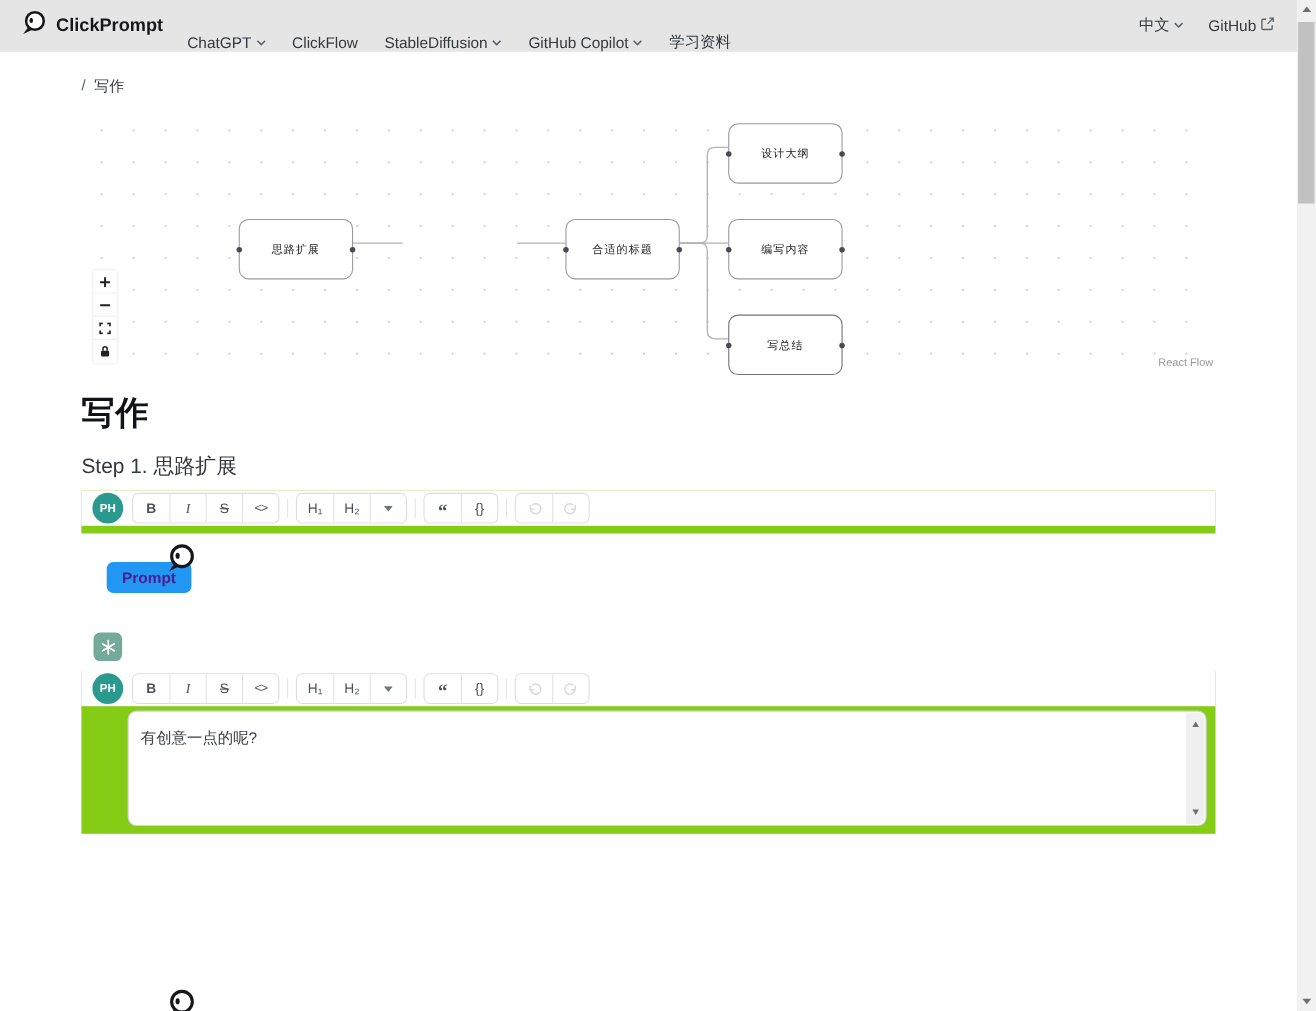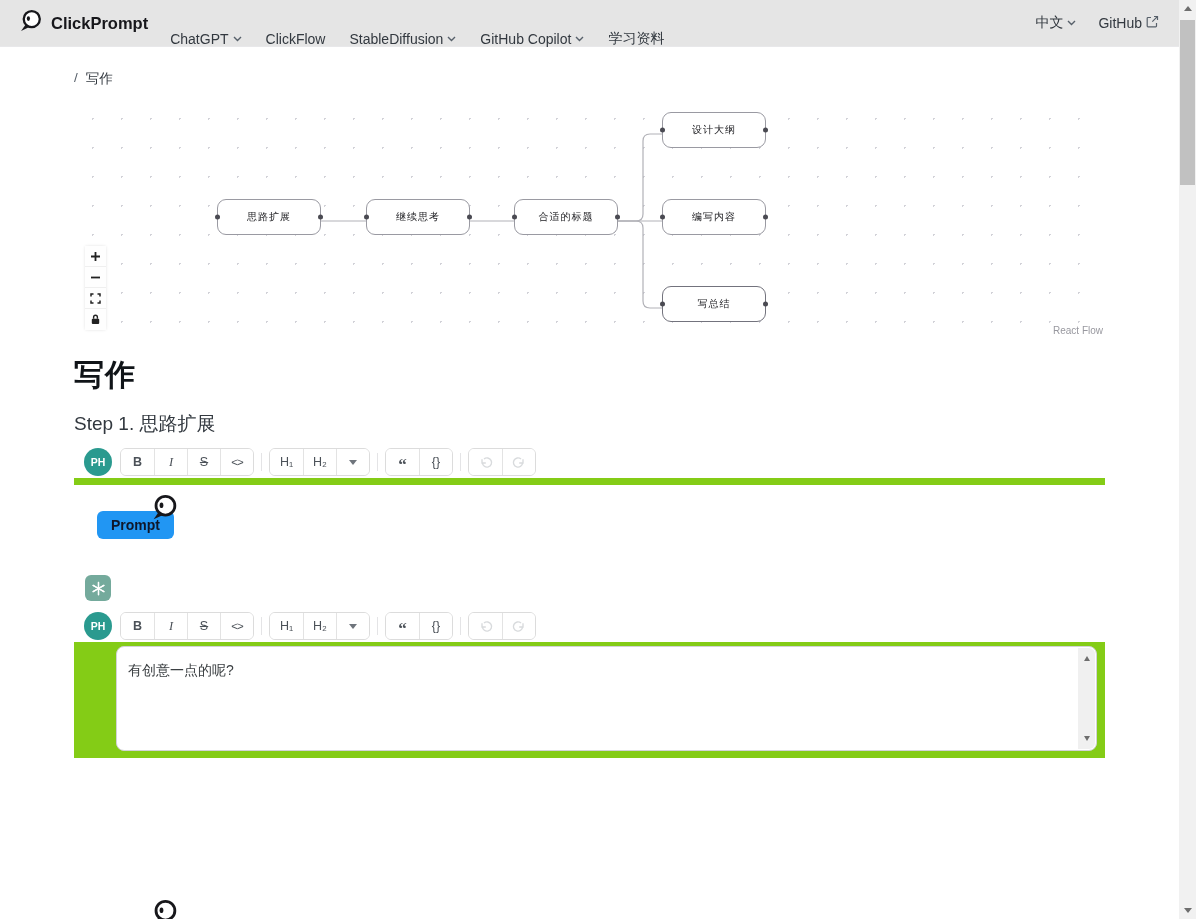--- a/index.html
+++ b/index.html
@@ -25,21 +25,21 @@
 
   
   .main { margin-left:74px; width:1031px; }
   .breadcrumb { margin-top:23px; font-size:13.5px; color:#57606a; display:flex; gap:8px; }
   .breadcrumb .cur { color:#32383f; }
 
   
   .flow-canvas { position:relative; margin-top:10px; height:244px;
     background-image:radial-gradient(#d2d2d8 1px, transparent 1px);
     background-size:29px 29px; background-position:4px 6px; }
-  .flow-node { position:absolute; width:104px; height:36px; background:#fff;
+  .flow-node { position:absolute; width:104px; height:55px; background:#fff;
     border:1px solid #9a9aa2; border-radius:9px; display:flex; align-items:center;
     justify-content:center; font-size:10px; color:#1b1b1f; letter-spacing:1px; cursor:grab; }
   .flow-node::before, .flow-node::after { content:""; position:absolute; top:50%; width:5px; height:5px;
     background:#4a4a52; border-radius:50%; transform:translateY(-50%); }
   .flow-node::before { left:-3px; } .flow-node::after { right:-3px; }
   .flow-node.selected { border:1.6px solid #73737d; }
   .edges { position:absolute; inset:0; }
   .edges path { stroke:#b1b1b7; stroke-width:1.2; fill:none; }
 
   .flow-controls { position:absolute; left:11px; top:148px; width:21px;
@@ -77,21 +77,21 @@
   .ta-wrap textarea { width:calc(100% - 19px); height:100%; border:none; outline:none; resize:none;
     font-family:"Liberation Sans","DejaVu Sans",sans-serif; font-size:14px; color:#3c4043;
     padding:13px 6px 10px 11px; line-height:1.55; background:transparent; }
   .inner-sb { position:absolute; top:1px; bottom:1px; right:1px; width:17px; background:#f0f0f0;
     border-radius:0 6px 6px 0; }
   .inner-sb .sb-arrow { left:0; }
   .inner-sb .tri-up, .inner-sb .tri-down { border-left-width:3.5px; border-right-width:3.5px; }
 
   
   .prompt-row { position:relative; height:52px; margin-top:8px; }
-  .prompt-btn { position:absolute; left:23px; top:18px; background:#2196f3; color:#0f172a; border:none;
+  .prompt-btn { position:absolute; left:23px; top:18px; background:#2196f3; color:#4c1d95; border:none;
     border-radius:6px; font-size:14px; font-weight:700; padding:6px 14px; cursor:pointer;
     font-family:"Liberation Sans","DejaVu Sans",sans-serif; }
   .prompt-logo { position:absolute; left:74px; top:0; }
   .openai-row { margin-top:30px; }
   .openai-badge { width:26px; height:26px; margin-left:11px; border-radius:6px; background:#74aa9c;
     display:flex; align-items:center; justify-content:center; }
   .step2 { margin-top:27px; }
   .bottom-partial-logo { position:absolute; left:148px; top:898px; }
 </style>
 </head>
@@ -180,21 +180,20 @@
 
   <div class="flow-canvas">
     <svg class="edges" width="1031" height="244">
       <path d="M247 123 H292"></path>
       <path d="M396 123 H440"></path>
       <path d="M544 123 H588"></path>
       <path d="M544 123 H562 Q569 123 569 116 V43 Q569 36 576 36 H588"></path>
       <path d="M544 123 H562 Q569 123 569 130 V203 Q569 210 576 210 H588"></path>
     </svg>
     <div class="flow-node" style="left:143px; top:101px;">思路扩展</div>
-    <div class="flow-node" style="left:292px; top:101px;">继续思考</div>
     <div class="flow-node" style="left:440px; top:101px;">合适的标题</div>
     <div class="flow-node" style="left:588px; top:14px;">设计大纲</div>
     <div class="flow-node" style="left:588px; top:101px;">编写内容</div>
     <div class="flow-node selected" style="left:588px; top:188px;">写总结</div>
 
     <div class="flow-controls">
       <div class="ctl-btn">
         <svg width="11" height="11" viewBox="0 0 11 11">
             <path d="M5.5 1 V10 M1 5.5 H10" stroke="#222" stroke-width="1.8"></path>
           </svg>

